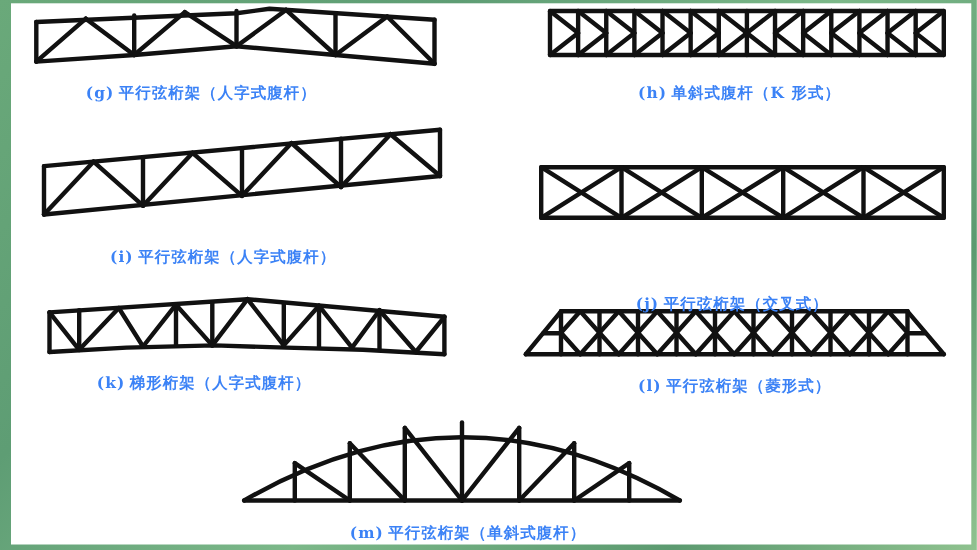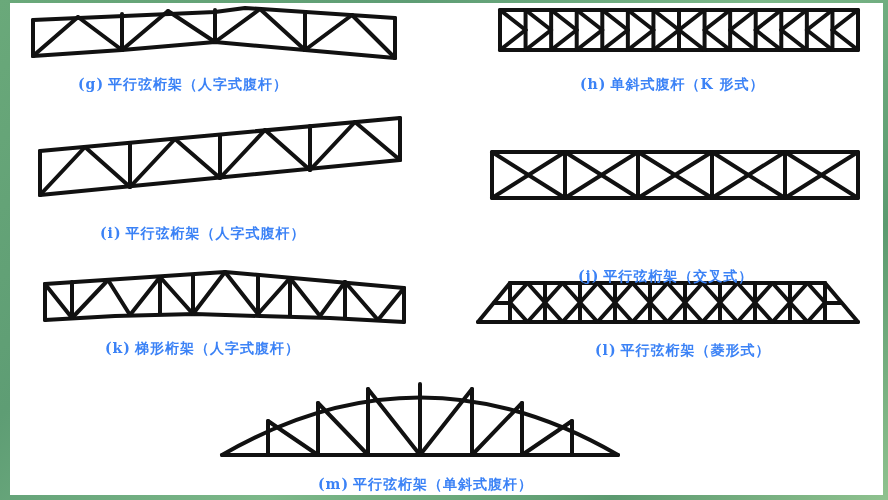--- a/index.html
+++ b/index.html
@@ -225,15 +225,15 @@
     <line x1="420" y1="455" x2="472" y2="389"></line>
     <line x1="472" y1="455" x2="522" y2="403"></line>
     <line x1="522" y1="455" x2="572" y2="421"></line>
   </g>
 </svg>
 
 <div class="caption" style="left:78px;top:76px;"><span class="tag">(g)</span><span>平行弦桁架（人字式腹杆）</span></div>
 <div class="caption" style="left:580px;top:76px;"><span class="tag">(h)</span><span>单斜式腹杆（K 形式）</span></div>
 <div class="caption" style="left:100px;top:225px;"><span class="tag">(i)</span><span>平行弦桁架（人字式腹杆）</span></div>
 <div class="caption" style="left:578px;top:220px;margin-top:48px;"><span class="tag">(j)</span><span>平行弦桁架（交叉式）</span></div>
-<div class="caption" style="left:105px;top:340px;"><span class="tag">(k)</span><span>梯形桁架（人字式腹杆）</span></div>
-<div class="caption" style="left:595px;top:342px;"><span class="tag">(l)</span><span>平行弦桁架（菱形式）</span></div>
+<div class="caption" style="left:88px;top:340px;"><span class="tag">(k)</span><span>梯形桁架（人字式腹杆）</span></div>
+<div class="caption" style="left:580px;top:342px;"><span class="tag">(l)</span><span>平行弦桁架（菱形式）</span></div>
 <div class="caption" style="left:318px;top:476px;"><span class="tag">(m)</span><span>平行弦桁架（单斜式腹杆）</span></div>
 
 </body></html>

